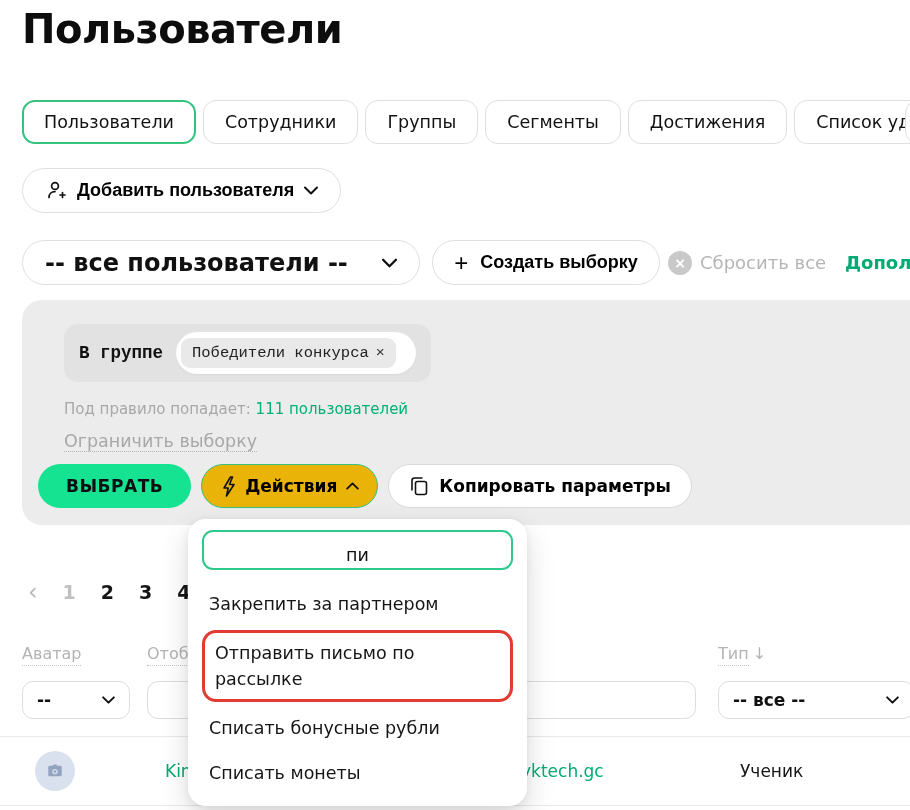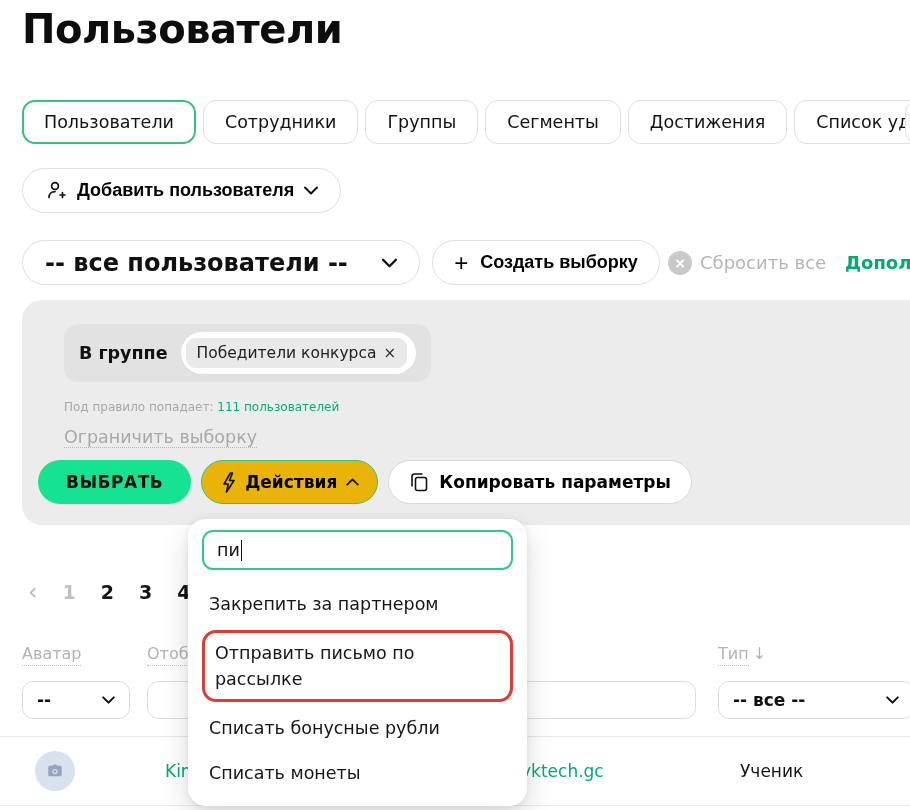--- a/index.html
+++ b/index.html
@@ -29,27 +29,27 @@
   .create-btn .plus { font-size:24px; font-weight:400; line-height:1; }
   .reset-all { margin-left:8px; width:170px; display:flex; align-items:center; gap:8px; color:#b5b5b5; font-size:18px; font-weight:500; cursor:default; }
   .reset-x { width:24px; height:24px; border-radius:50%; background:#c9c9c9; color:#fff; font-size:14px; font-weight:700;
              display:flex; align-items:center; justify-content:center; flex:0 0 auto; }
   .more-link { margin-left:7px; color:#00ab74; font-size:18px; font-weight:700; white-space:nowrap; cursor:pointer; }
 
   
   .rule-panel { position:absolute; left:22px; top:300px; width:905px; height:225px; background:#ececec;
                 border-radius:20px; padding:24px 16px 10px 16px; }
   .group-row { margin-left:26px; width:367px; height:58px; background:#e2e2e2; border-radius:14px;
-               display:flex; align-items:center; gap:13px; padding:0 15px; }
+               display:flex; align-items:center; gap:13px; padding:0 15px;font-family:Liberation Mono, monospace; }
   .group-label { font-size:17.5px; font-weight:700; color:#111; white-space:nowrap; }
   .group-input { flex:1; height:42px; background:#fff; border-radius:21px; display:flex; align-items:center; padding:0 5px; cursor:text;
                  box-shadow:0 1px 2px rgba(0,0,0,0.04); }
   .chip { background:#e9e9e9; border-radius:9px; padding:6px 11px; font-size:15.5px; color:#222; display:flex; align-items:center; gap:7px; white-space:nowrap; }
   .chip-x { font-size:15px; color:#333; cursor:pointer; }
-  .match-line { margin:18px 0 0 26px; font-size:12px; color:#a8a8a8; }
+  .match-line { margin:18px 0 0 26px; font-size:15px; color:#a8a8a8; }
   .match-count { color:#00b176; font-weight:500; }
   .limit-link { display:inline-block; margin:13px 0 0 26px; font-size:17.5px; color:#a8a8a8;
                 border-bottom:1.5px dotted #b5b5b5; cursor:pointer; }
   .panel-buttons { margin-top:12px; display:flex; gap:10px; align-items:center; }
   .btn-select { height:44px; padding:0 28px; background:#16e391; border:none; border-radius:22px;
                 font-family:inherit; font-size:17px; font-weight:700; letter-spacing:0.5px; color:#0c1012; cursor:pointer; }
   .btn-actions { height:44px; padding:0 18px; background:#eab308; border:1.5px solid #35c27e; border-radius:22px;
                  display:flex; align-items:center; gap:9px; font-family:inherit; font-size:17px; font-weight:700; cursor:pointer; }
   .btn-copy { height:44px; padding:0 20px; background:#fff; border:1px solid #d9d9d9; border-radius:22px;
               display:flex; align-items:center; gap:10px; font-family:inherit; font-size:17px; font-weight:700; cursor:pointer; }
@@ -84,21 +84,21 @@
             background:#d9e1ee; display:flex; align-items:center; justify-content:center; }
   .cell-name { position:absolute; left:165px; top:14px; color:#00ab74; font-size:17px; font-weight:500; cursor:pointer; }
   .cell-email { position:absolute; left:521px; top:14px; color:#00ab74; font-size:17px; font-weight:500; cursor:pointer; }
   .cell-type { position:absolute; left:740px; top:14px; color:#161616; font-size:17px; font-weight:500; }
 
   
   .actions-menu { position:absolute; left:188px; top:519px; width:339px; background:#fff; border-radius:18px;
                   box-shadow:0 12px 30px rgba(0,0,0,0.14), 0 2px 8px rgba(0,0,0,0.07);
                   padding:11px 14px 20px 14px; z-index:20; }
   .menu-search { height:40px; border:2px solid #2fc98c; border-radius:11px; display:flex; align-items:center;
-                 padding:13px 13px; font-size:17.5px; cursor:text; background:#fff; }
+                 padding:13px 13px; font-size:17.5px; cursor:text; background:#fff;flex-direction:column; }
   .caret { width:1.5px; height:21px; background:#111; margin-left:1px; }
   .menu-item { margin-top:21px; padding:0 7px; font-size:17.5px; color:#161616; line-height:26px; cursor:pointer; }
   .menu-item.highlighted { margin-top:13px; border:3.5px solid #e23b31; border-radius:14px; padding:7px 10px; }
   .menu-item.highlighted .mi-label { display:block; max-width:250px; }
   .mi-gap3 { margin-top:13px; }
   .mi-gap4 { margin-top:19px; }
 
   svg { display:block; }
 </style>
 </head>

